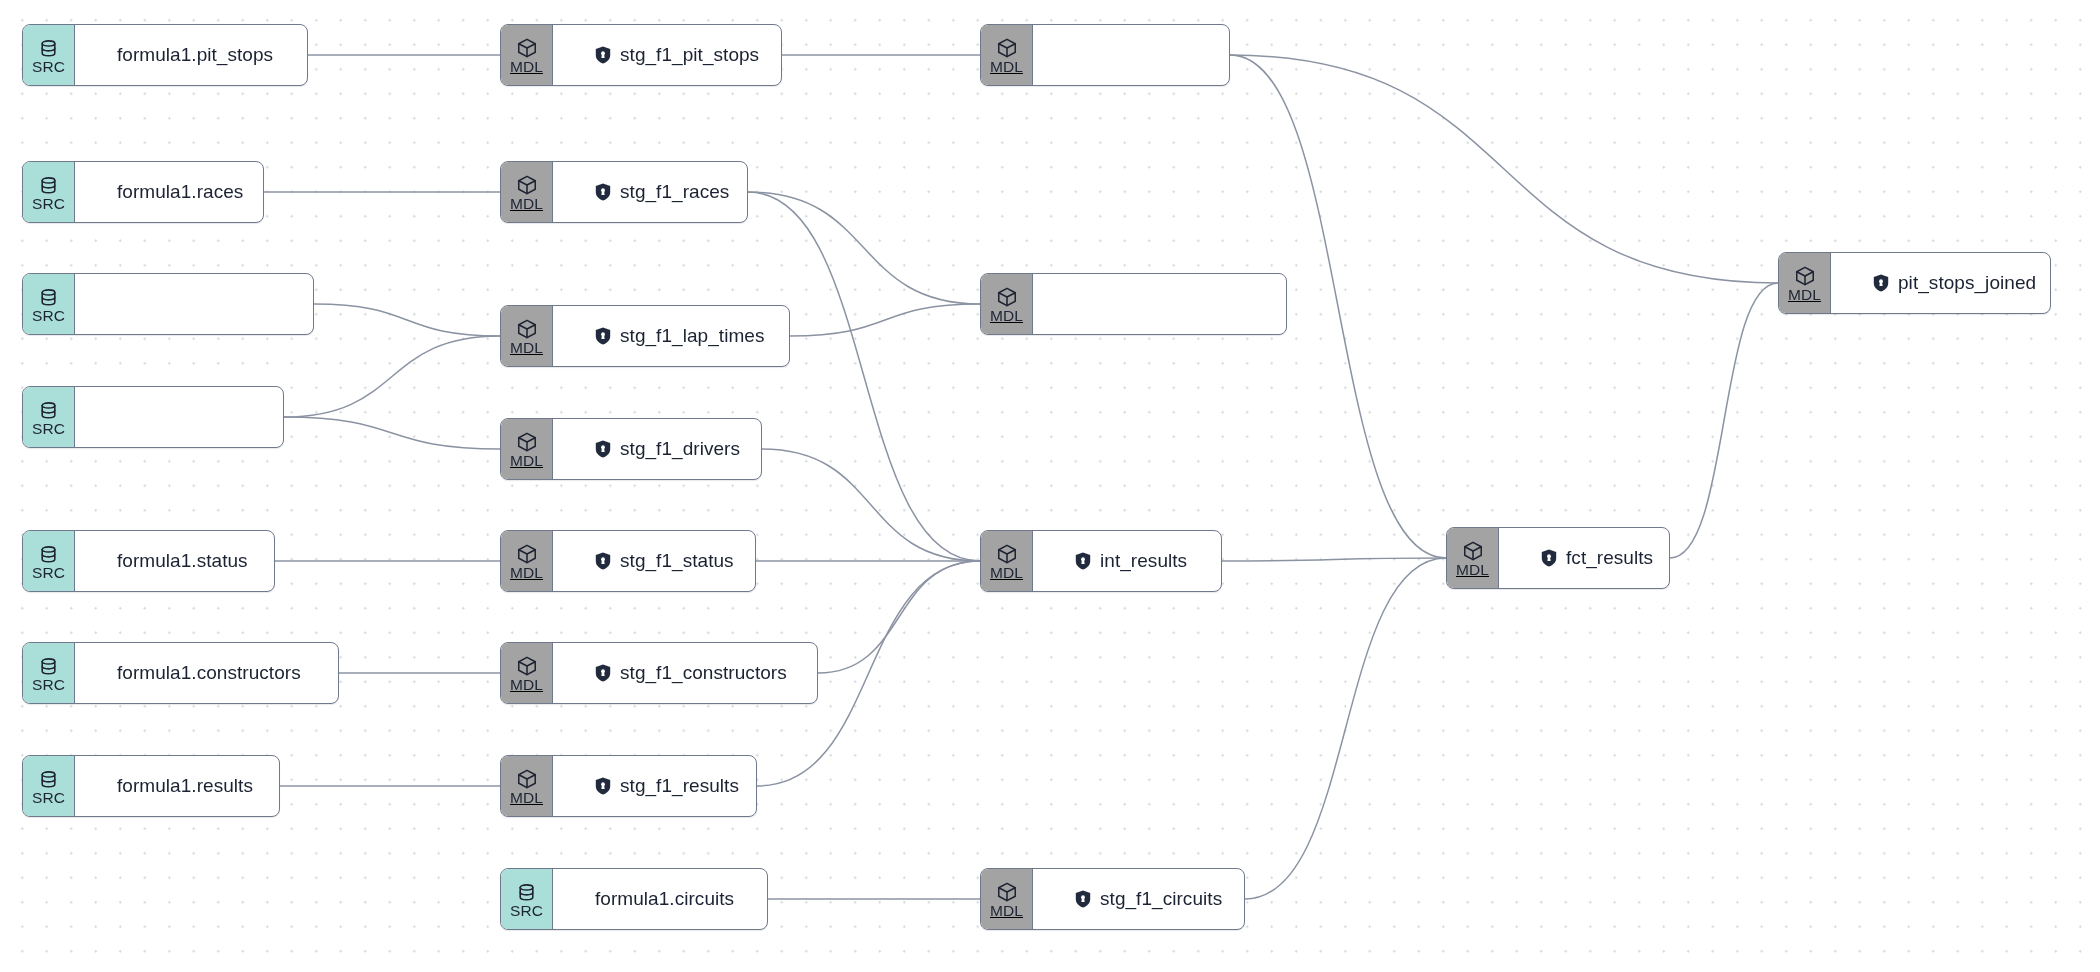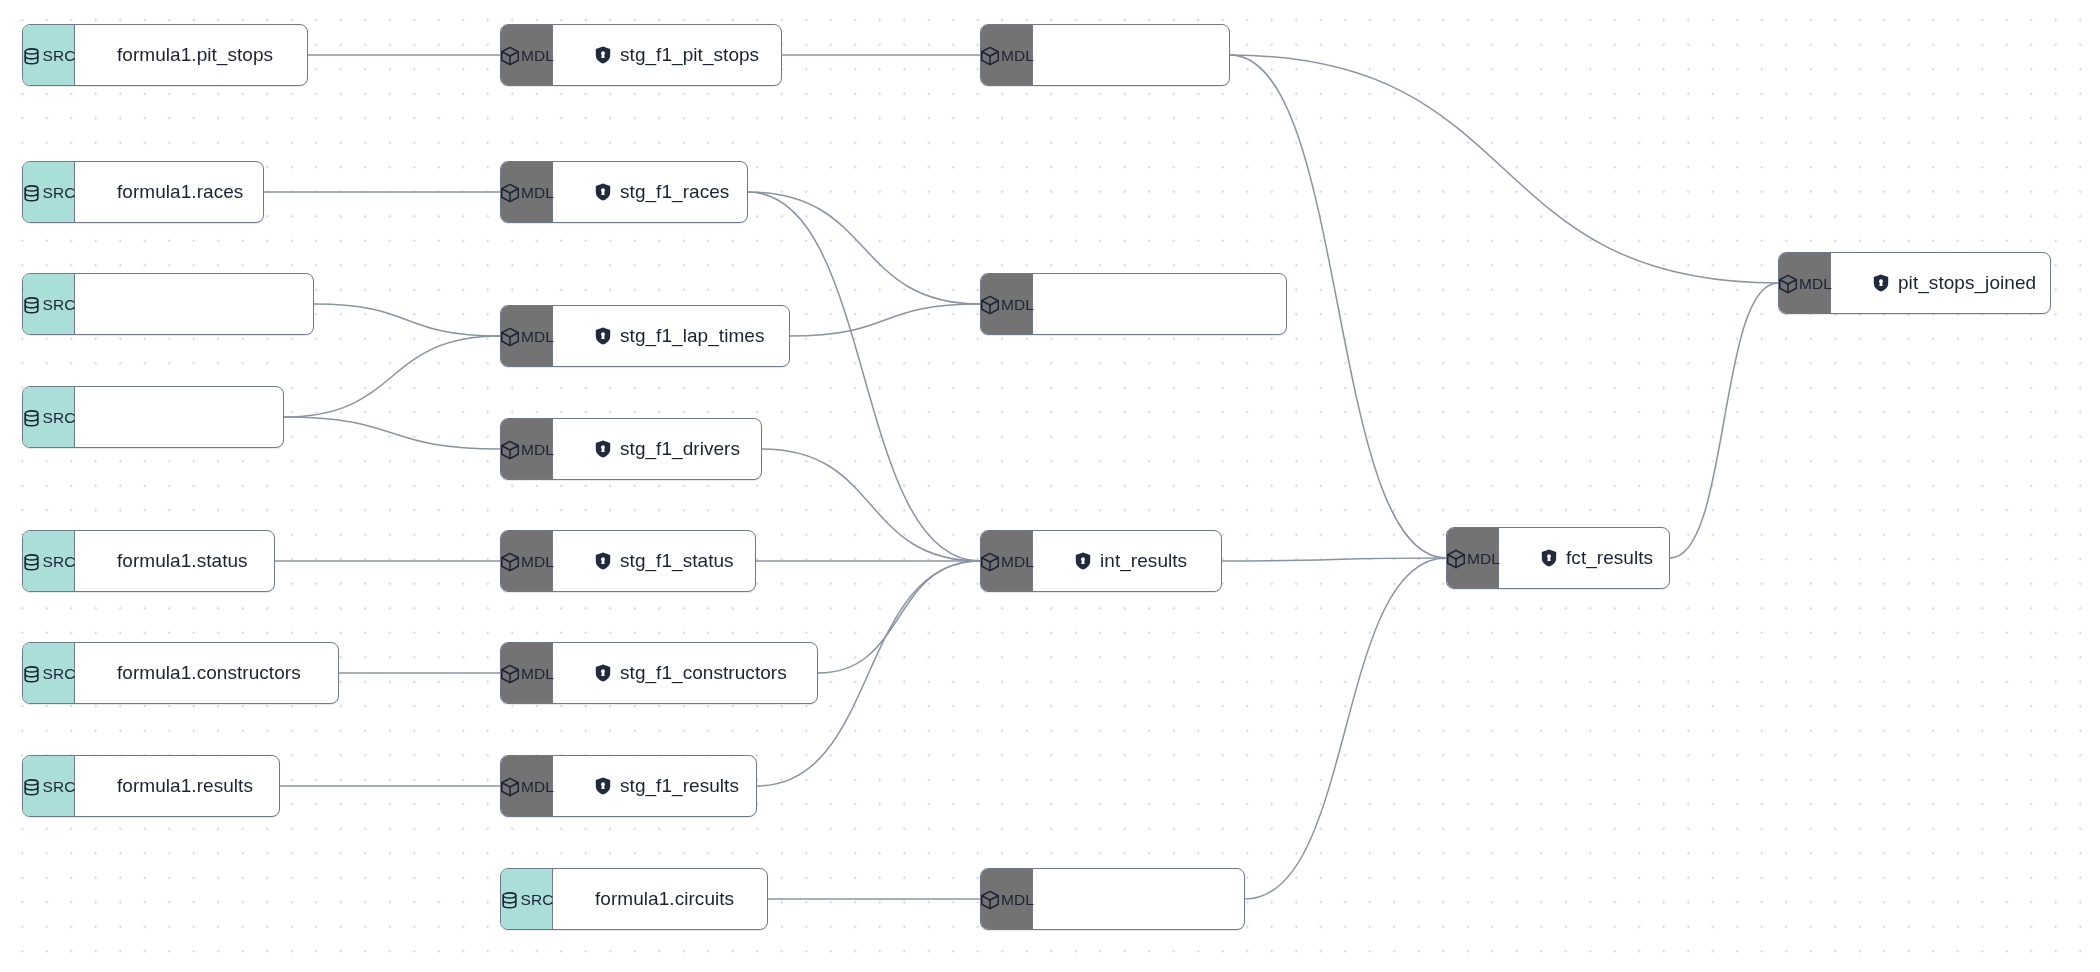--- a/index.html
+++ b/index.html
@@ -34,30 +34,30 @@
     border: 1.6px solid #70798c;
     border-radius: 8px;
     background: #ffffff;
     box-shadow: 0 1px 1px rgba(22,30,46,0.10);
     overflow: hidden;
   }
   .node-badge {
     flex: 0 0 auto;
     width: 52px;
     display: flex;
-    flex-direction: row;
+    flex-direction: column;
     align-items: center;
     justify-content: center;
     gap: 0px;
     border-right: 1.4px solid #70798c;
     box-sizing: border-box;
     padding-top: 2px;
   }
   .node.src .node-badge { background: #a9dfd8; }
-  .node.mdl .node-badge { background: #737373; }
+  .node.mdl .node-badge { background: #a3a3a3; text-decoration: underline; }
   .badge-icon {
     display: block;
     line-height: 0;
   }
   .badge-text {
     font-size: 15.5px;
     line-height: 16px;
     color: #1e2433;
     letter-spacing: 0.1px;
     font-family: "Liberation Sans", sans-serif;
@@ -334,20 +334,28 @@
       </div>
       <div class="node mdl" style="left: 980px; top: 868px; width: 265px; height: 62px;">
         <div class="node-badge">
           <span class="badge-icon"><svg width="22" height="22" viewBox="0 0 24 24" fill="none" stroke="#1e2433" stroke-width="1.7" stroke-linecap="round" stroke-linejoin="round">
               <path d="M12 2.6 21 7.3v9.4L12 21.4 3 16.7V7.3z"></path>
               <path d="M3 7.3 12 12l9-4.7"></path>
               <path d="M12 12v9.4"></path>
             </svg></span>
           <span class="badge-text">MDL</span>
         </div>
+        <div class="node-body">
+          <span class="shield-icon"><svg width="16" height="18" viewBox="0 0 16 18" fill="#222a3d">
+              <path d="M8 0.4 15.2 3v6.1c0 4.1-3 7.2-7.2 8.5C3.8 16.3.8 13.2.8 9.1V3z"></path>
+              <circle cx="8" cy="7.2" r="1.9" fill="#ffffff"></circle>
+              <path d="M6.9 7.8h2.2l.5 4.2H6.4z" fill="#ffffff"></path>
+            </svg></span>
+          <span class="node-label">stg_f1_circuits</span>
+        </div>
       </div>
       <div class="node mdl" style="left: 980px; top: 24px; width: 250px; height: 62px;">
         <div class="node-badge">
           <span class="badge-icon"><svg width="22" height="22" viewBox="0 0 24 24" fill="none" stroke="#1e2433" stroke-width="1.7" stroke-linecap="round" stroke-linejoin="round">
               <path d="M12 2.6 21 7.3v9.4L12 21.4 3 16.7V7.3z"></path>
               <path d="M3 7.3 12 12l9-4.7"></path>
               <path d="M12 12v9.4"></path>
             </svg></span>
           <span class="badge-text">MDL</span>
         </div>

